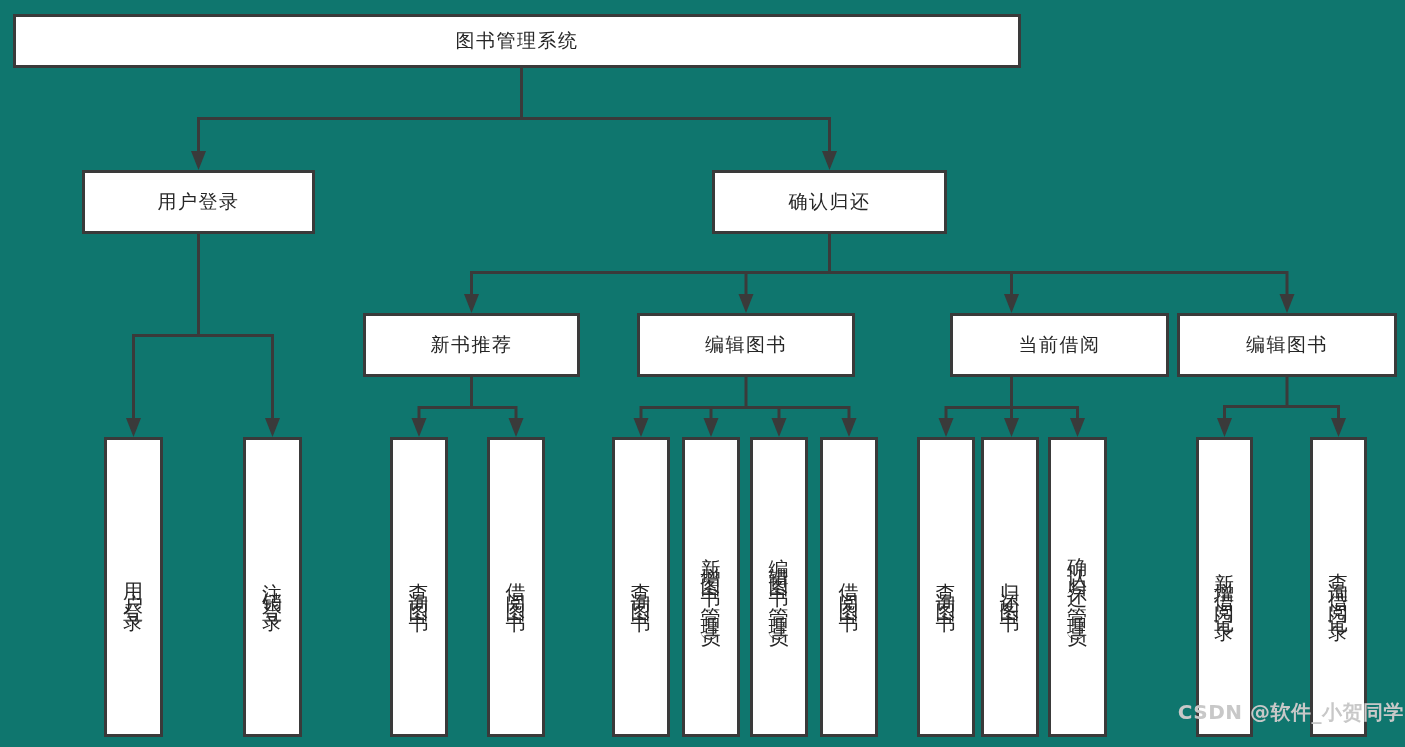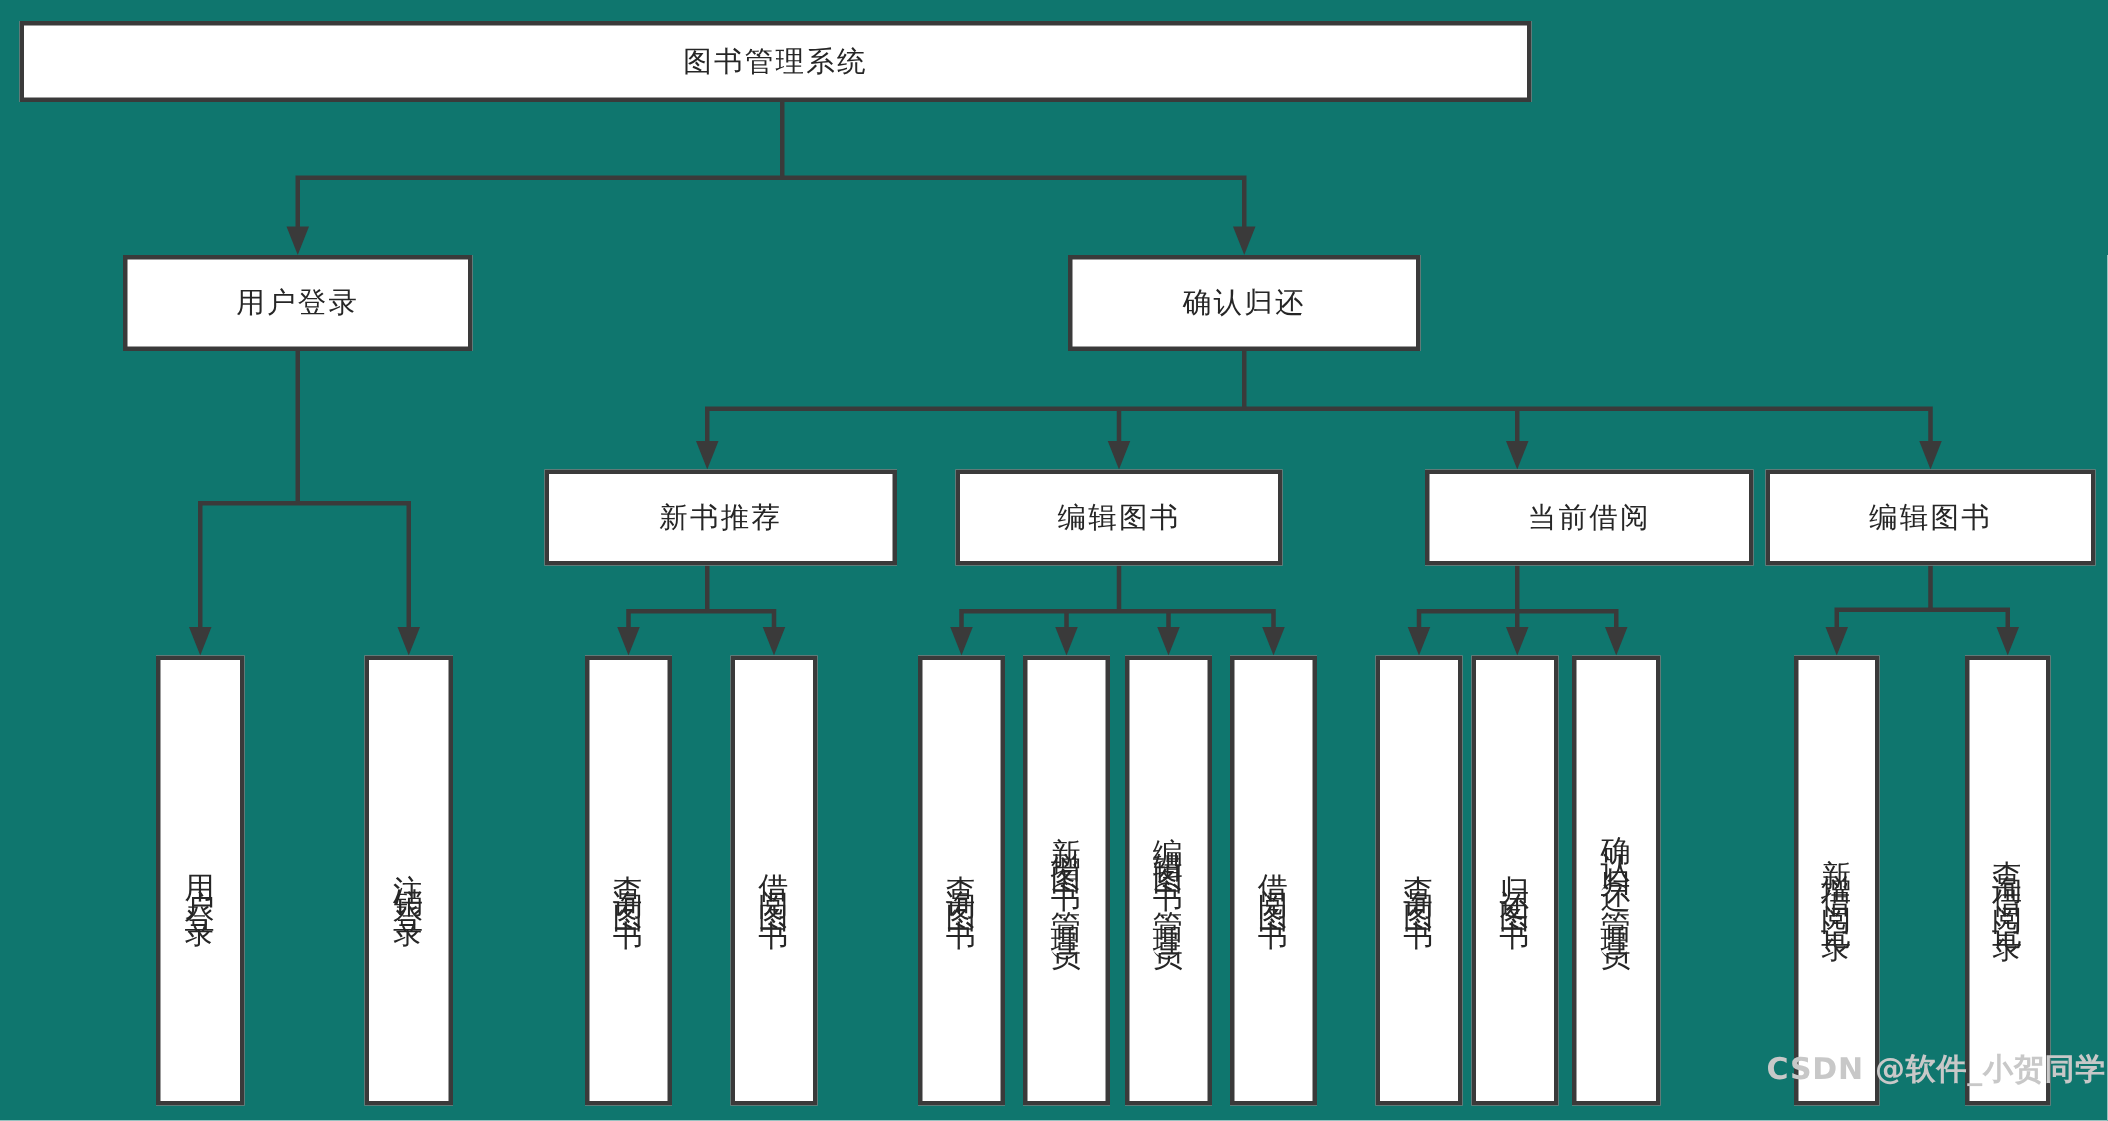--- a/index.html
+++ b/index.html
@@ -35,21 +35,21 @@
     writing-mode: vertical-rl;
     text-orientation: mixed;
     font-size: 20px;
     line-height: 1;
     letter-spacing: 10px;
   }
   
   .n-root            { left: 13px;   top: 14px;  width: 1008px; height: 54px; }
   .n-user-login      { left: 82px;   top: 170px; width: 233px;  height: 64px; }
   .n-book-mgmt       { left: 712px;  top: 170px; width: 235px;  height: 64px; }
-  .n-new-book        { left: 363px;  top: 313px; width: 235px;  height: 64px; }
+  .n-new-book        { left: 363px;  top: 313px; width: 217px;  height: 64px; }
   .n-book-borrow     { left: 637px;  top: 313px; width: 218px;  height: 64px; }
   .n-cur-borrow      { left: 902px;  top: 313px; width: 219px;  height: 64px; margin-left: 48px; }
   .n-borrow-records  { left: 1177px; top: 313px; width: 220px;  height: 64px; }
   
   .leaf { top: 437px; height: 300px; }
   .l-a1 { left: 104px;  width: 59px; }
   .l-a2 { left: 243px;  width: 59px; }
   .l-b1 { left: 390px;  width: 58px; }
   .l-b2 { left: 487px;  width: 58px; }
   .l-c1 { left: 612px;  width: 58px; }

